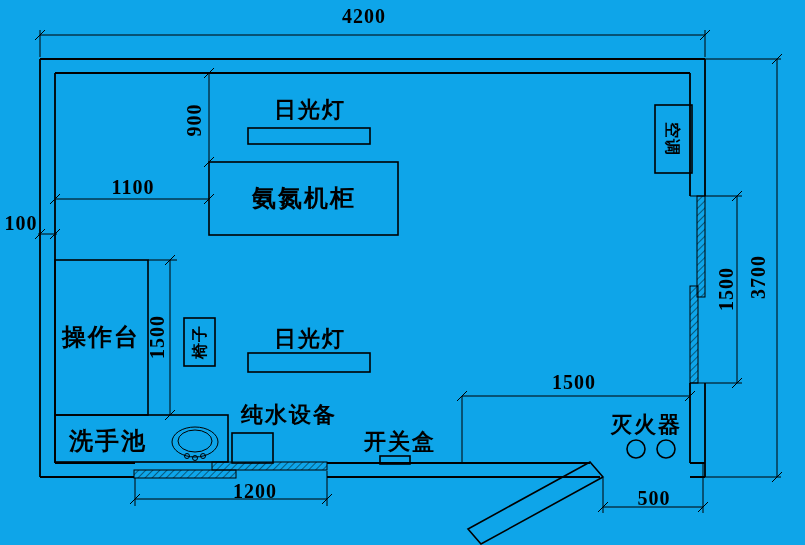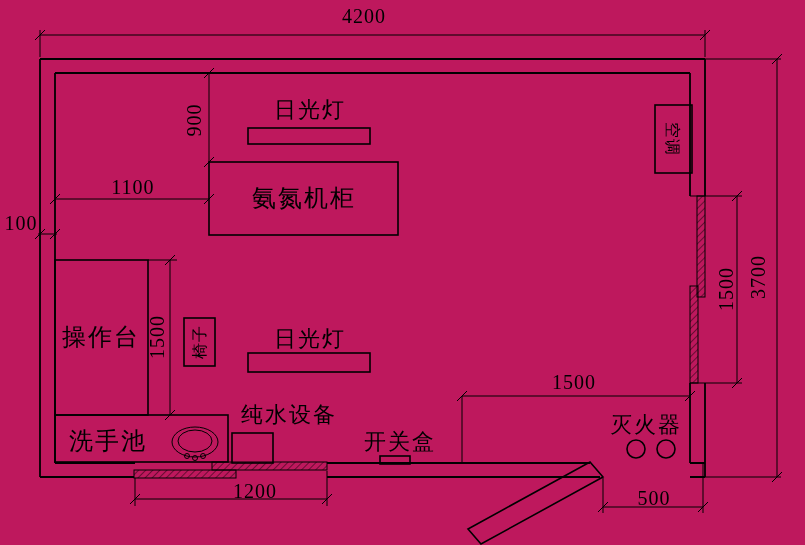--- a/index.html
+++ b/index.html
@@ -1,16 +1,16 @@
 <!DOCTYPE html>
 <html><head>
 <meta charset="utf-8">
 <style>
   html,body{margin:0;padding:0;background:#ffffff;}
-  .stage{width:805px;height:545px;position:relative;background:#be185d;overflow:hidden;}
+  .stage{width:805px;height:545px;position:relative;background:#0ea5e9;overflow:hidden;font-weight:bold;}
   svg{display:block;}
   .wall{stroke:#000;stroke-width:1.8;fill:none;}
   .thin{stroke:#000;stroke-width:1;fill:none;}
   .furn{stroke:#000;stroke-width:1.6;fill:none;}
   .panel{stroke:#000;stroke-width:1;fill:url(#hatch);}
   text{fill:#000;}
   .dim{font-family:"Liberation Serif","DejaVu Serif",serif;font-size:20px;letter-spacing:1px;}
   .cn{font-family:"Liberation Serif","DejaVu Serif",serif;font-size:22px;letter-spacing:2px;}
   .cn-big{font-family:"Liberation Serif","DejaVu Serif",serif;font-size:24px;letter-spacing:2px;}
   .cn-sm{font-family:"Liberation Serif","DejaVu Serif",serif;font-size:16px;letter-spacing:1px;}

